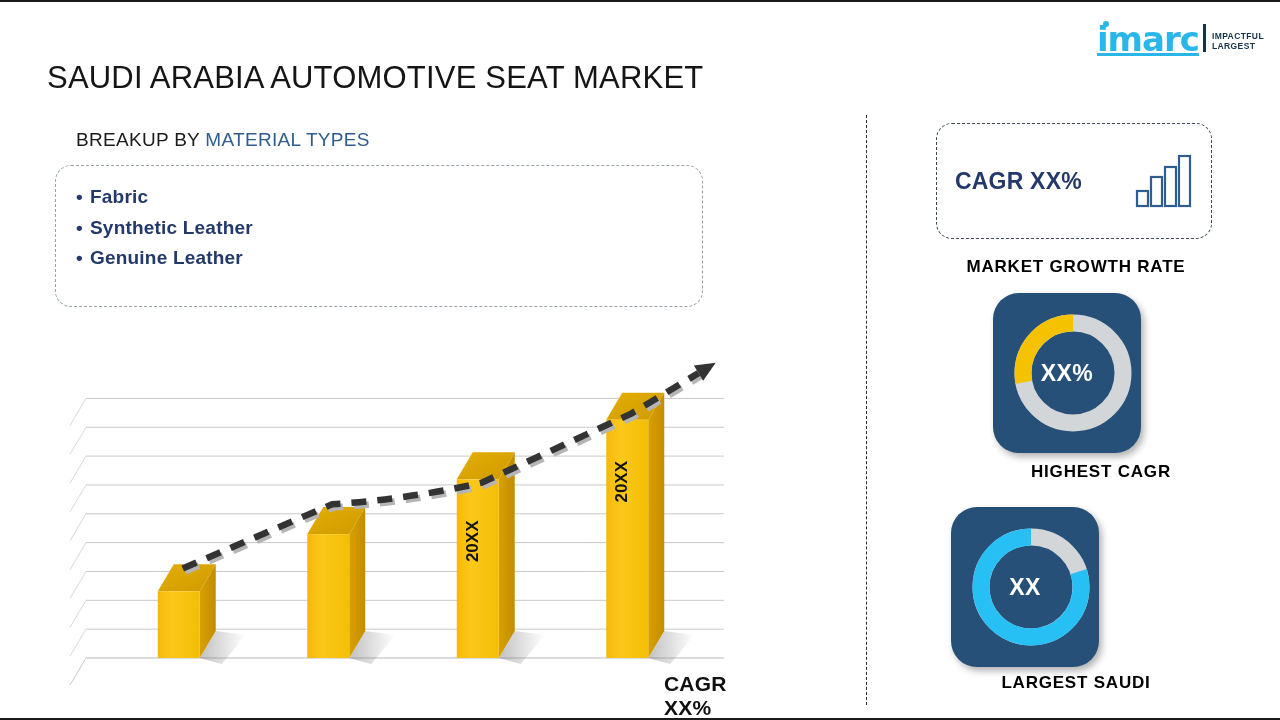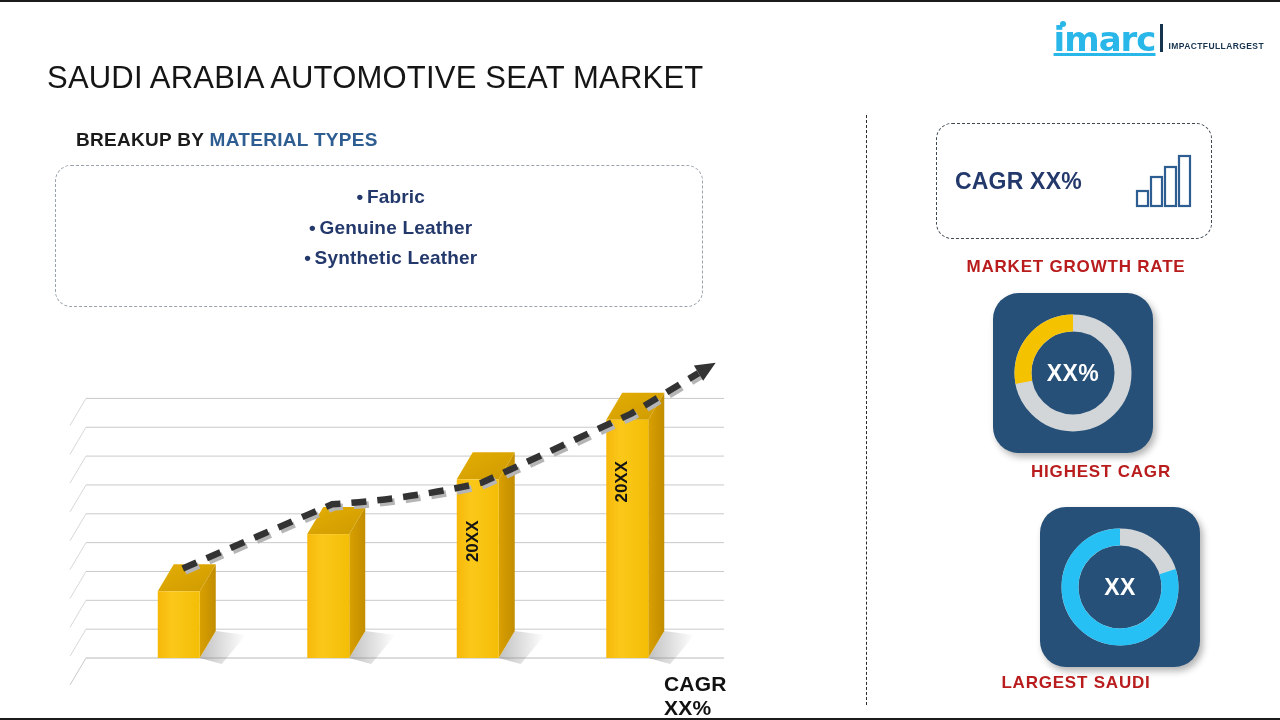--- a/index.html
+++ b/index.html
@@ -12,57 +12,57 @@
   .page{position:absolute;inset:0;background:#fff;
         border-top:2px solid #1b1b1b;border-bottom:2px solid #1b1b1b;
         box-sizing:border-box;}
 
   
   .logo{position:absolute;right:16px;top:12px;display:flex;align-items:flex-end;height:40px;}
   .logo-word{font-size:34px;font-weight:bold;letter-spacing:-1px;color:#29B6E8;line-height:30px;
              font-family:"DejaVu Sans", sans-serif;text-decoration:underline;}
   .logo-dot{position:absolute;left:6px;top:-3px;width:6px;height:6px;border-radius:50%;background:#29B6E8;}
   .logo-rule{width:3px;height:28px;background:#15334d;margin:0 6px 2px 4px;}
-  .logo-tag{display:flex;flex-direction:row;justify-content:center;margin-bottom:3px;}
+  .logo-tag{display:flex;flex-direction:column;justify-content:center;margin-bottom:3px;}
   .logo-tag span{font-size:8.5px;font-weight:bold;color:#15334d;letter-spacing:.4px;line-height:10px;}
 
   
   .title{position:absolute;left:47px;top:58px;font-size:31px;font-weight:normal;color:#151515;
          letter-spacing:.2px;font-family:"Liberation Sans", sans-serif;}
 
   
-  .breakup{position:absolute;left:76px;top:127px;font-size:19px;font-weight:bold;color:#1b1b1b;letter-spacing:.3px;text-align:center;}
+  .breakup{position:absolute;left:76px;top:127px;font-size:19px;font-weight:normal;color:#1b1b1b;letter-spacing:.3px;text-align:center;}
   .breakup .accent{color:#2e5d91;}
 
   .listbox{position:absolute;left:55px;top:163px;width:648px;height:142px;
            border:1.6px dashed #9aa3ad;border-radius:16px;background:#fff;box-sizing:border-box;
-           padding:16px 0 0 20px;text-align:center;}
+           padding:16px 0 0 20px;}
   .bullet{font-size:19px;font-weight:bold;color:#23386b;line-height:30.5px;letter-spacing:.2px;}
   .bullet .dot{display:inline-block;width:14px;}
 
   
   .chart{position:absolute;left:52px;top:330px;width:700px;height:372px;}
   .chart svg{display:block;}
   .cagr-label{position:absolute;left:612px;top:340px;font-size:21px;font-weight:bold;color:#111;letter-spacing:.2px;}
 
   
   .divider{position:absolute;left:866px;top:113px;width:0;height:590px;
            border-left:1.5px dashed #2b2b2b;}
 
   
   .cagr-box{position:absolute;left:936px;top:121px;width:276px;height:116px;
             border:1.6px dashed #3d4852;border-radius:16px;background:#fff;box-sizing:border-box;
             display:flex;align-items:center;justify-content:space-between;padding:0 14px 0 18px;}
   .cagr-text{font-size:23px;font-weight:bold;color:#23386b;line-height:30px;letter-spacing:.2px;}
   .cagr-icon{width:62px;height:56px;}
 
   .kpi-caption{position:absolute;width:300px;text-align:center;font-size:17px;font-weight:bold;
-               color:#b91c1c;letter-spacing:.8px;}
-
-  .donut-card{position:absolute;width:160px;height:160px;border-radius:26px;background:#265077;
+               color:#000000;letter-spacing:.8px;}
+
+  .donut-card{position:absolute;width:148px;height:160px;border-radius:26px;background:#265077;
               box-shadow:3px 4px 7px rgba(0,0,0,.30);}
   .donut-card svg{position:absolute;left:0;top:0;}
   .donut-val{position:absolute;inset:0;display:flex;align-items:center;justify-content:center;
              font-size:23px;font-weight:bold;color:#ffffff;letter-spacing:.5px;}
 </style>
 </head>
 <body>
 
 <div class="page">
 
@@ -83,24 +83,24 @@
   <div class="breakup">
     <span>BREAKUP BY</span>
     <span class="accent">MATERIAL TYPES</span>
   </div>
 
   <div class="listbox">
     <div class="bullet">
       <span class="dot">•</span><span>Fabric</span>
     </div>
     <div class="bullet">
+      <span class="dot">•</span><span>Synthetic Leather</span>
+    </div>
+    <div class="bullet">
       <span class="dot">•</span><span>Genuine Leather</span>
-    </div>
-    <div class="bullet">
-      <span class="dot">•</span><span>Synthetic Leather</span>
     </div>
   </div>
 
   <div class="chart">
     <svg width="700" height="372" viewBox="0 0 700 372">
       <defs>
         <linearGradient id="barFront" x1="0" y1="0" x2="1" y2="0">
           <stop offset="0%" stop-color="#F6B80A"></stop>
           <stop offset="35%" stop-color="#FBC81A"></stop>
           <stop offset="100%" stop-color="#F4BE06"></stop>
@@ -193,21 +193,21 @@
 
   <div class="donut-card" style="left:993px;top:291px;">
     <svg width="160" height="160" viewBox="0 0 160 160">
       <circle cx="80" cy="80" r="50" fill="none" stroke="#D3D6D9" stroke-width="17"></circle>
       <path id="arc0" fill="none" stroke="#F5C200" stroke-width="17" d="M 80 30 A 50 50 0 0 0 30.885637463565573 89.36906572928623"></path>
     </svg>
     <div class="donut-val">XX%</div>
   </div>
   <div class="kpi-caption" style="left:951px;top:460px;">HIGHEST CAGR</div>
 
-  <div class="donut-card" style="left:1040px;top:505px;">
+  <div class="donut-card" style="left:951px;top:505px;">
     <svg width="160" height="160" viewBox="0 0 160 160">
       <circle cx="80" cy="80" r="50" fill="none" stroke="#D3D6D9" stroke-width="17"></circle>
       <path id="arc1" fill="none" stroke="#27C0F5" stroke-width="17" d="M 80 30 A 50 50 0 1 0 127.55282581475768 64.54915028125264"></path>
     </svg>
     <div class="donut-val">XX</div>
   </div>
   <div class="kpi-caption" style="left:926px;top:671px;">LARGEST SAUDI</div>
 
 </div>
 

